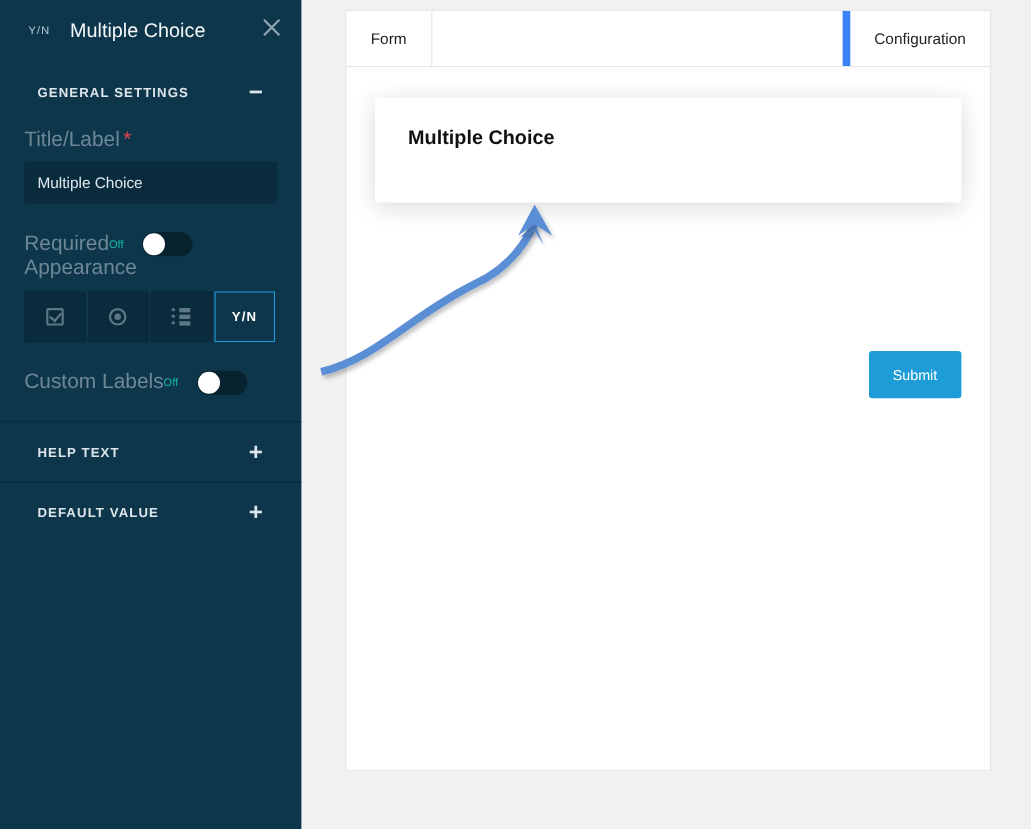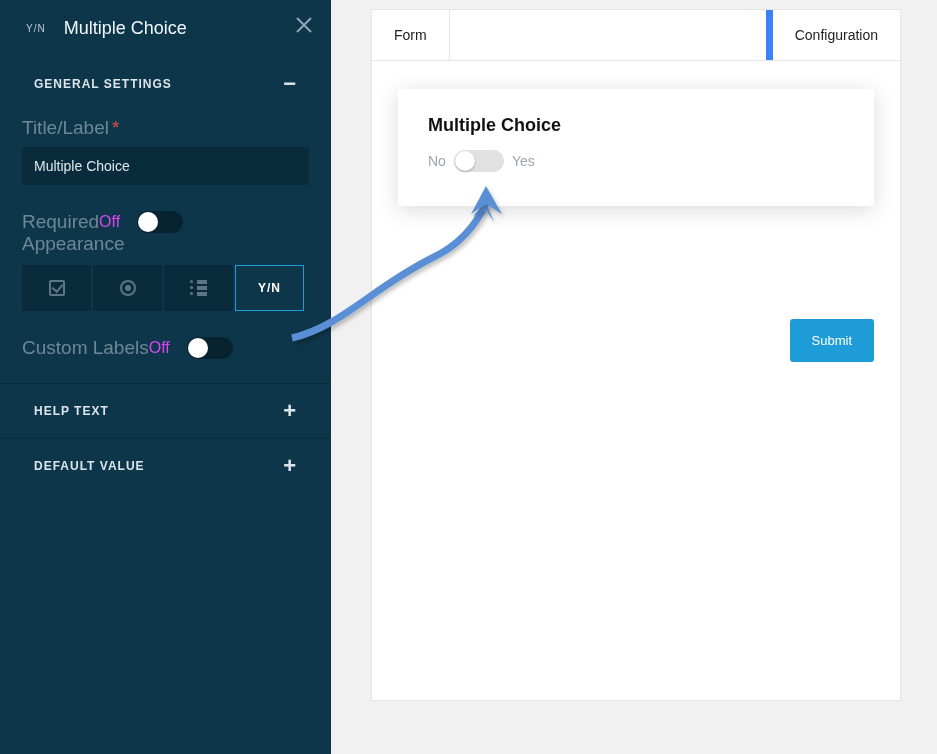--- a/index.html
+++ b/index.html
@@ -1,31 +1,31 @@
 <!DOCTYPE html>
 <html><head>
 <meta charset="utf-8">
 <style>
   *{box-sizing:border-box;margin:0;padding:0;font-family:-apple-system,BlinkMacSystemFont,"Segoe UI",Helvetica,Arial,sans-serif}
   body{width:937px;height:754px;background:#f1f1f1;display:flex;overflow:hidden;position:relative}
-  .sidebar{width:331px;background:#0e364b;color:#fff;height:754px;position:relative}
+  .sidebar{width:274px;background:#0e364b;color:#fff;height:754px;position:relative}
   .sb-head{display:flex;align-items:center;padding:18px 20px 18px 26px}
   .sb-badge{font-size:10px;letter-spacing:1px;color:#b9c9d4;margin-right:18px}
   .sb-title{font-size:18px;font-weight:400;color:#f2f6f9}
   .close{position:absolute;top:14px;right:18px;font-size:22px;color:#8fa7b4;cursor:pointer}
   .section-head{display:flex;justify-content:space-between;align-items:center;padding:14px 34px;font-size:12px;letter-spacing:1px;font-weight:700;color:#dbe5ea;cursor:pointer}
   .section-head .exp{font-size:22px;font-weight:700;color:#dbe5ea}
   .section-body{padding:6px 22px 24px}
   .lbl{font-size:19px;color:#6d8796;margin-bottom:8px;display:block}
   .required{color:#e24a4a;margin-left:3px}
   .input{width:100%;background:#0a2b3c;border:none;color:#dfe8ee;font-size:14px;padding:11px 12px;border-radius:2px}
   .row{display:flex;justify-content:flex-start;align-items:center;margin-top:26px}
   .row .lbl{margin:0}
   .toggle-wrap{display:flex;align-items:center}
-  .toggle-state{font-size:16px;color:#d946ef;margin-right:17px}
+  .toggle-state{font-size:10px;color:#14b8a6;margin-right:17px}
   .switch{position:relative;width:46px;height:22px;background:#082330;border-radius:11px;cursor:pointer}
   .knob{position:absolute;top:1px;left:1px;width:20px;height:20px;background:#fff;border-radius:50%}
   .opts{display:flex;margin-top:10px}
   .opt{width:69px;height:46px;border:1px solid #0a2b3c;background:#0a2b3c;display:flex;align-items:center;justify-content:center;margin-right:2px;cursor:pointer;color:#8fa7b4}
   .opt.active{border:1px solid #1e9cd7;color:#fff;background:transparent}
   .opt span.txt{font-size:12px;letter-spacing:1px;font-weight:700}
   .section-sep{border-top:1px solid #0a2b3c}
   .content{flex:1;height:596px;padding-top:0}
   .tabs{display:flex;background:#fff;border:1px solid #e5e5e5;margin:9px 36px 0 40px}
   .tab{padding:17px 22px;font-size:14px;color:#222;text-align:center;cursor:pointer}
@@ -124,27 +124,20 @@
 </div>
 
 <div class="content">
   <div class="tabs">
     <div class="tab form">Form</div>
     <div class="tab config">Configuration</div>
   </div>
   <div class="page">
     <div class="card">
       <div class="card-title">Multiple Choice</div>
-      <div class="yn">
-        <span>No</span>
-        <div class="switch2">
-            <div class="knob2"></div>
-          </div>
-        <span>Yes</span>
-      </div>
     </div>
     <button class="submit">Submit</button>
   </div>
 </div>
 
 <svg class="arrow" width="260" height="170">
   <defs>
     <filter id="sh" x="-20%" y="-20%" width="140%" height="140%">
       <feDropShadow dx="2" dy="3" stdDeviation="2" flood-color="rgba(0,0,0,0.25)"></feDropShadow>
     </filter>

